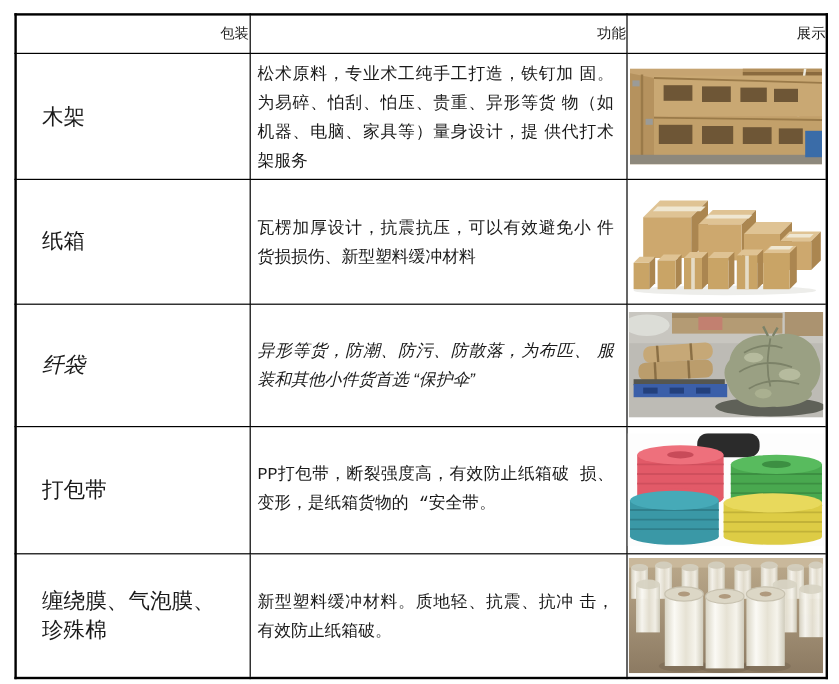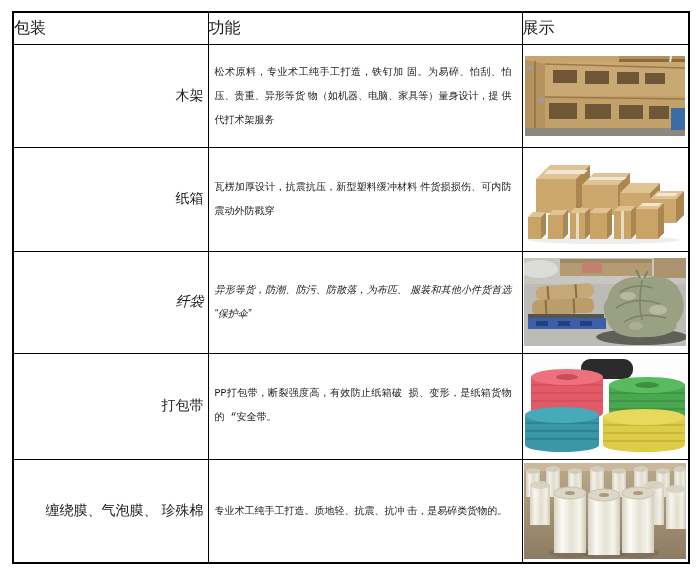--- a/index.html
+++ b/index.html
@@ -13,33 +13,33 @@
   table.pkg-table {
     border-collapse: collapse;
     table-layout: fixed;
     margin: 11px 0 0 12px;
     width: 676px;
     border: 2px solid #000;
   }
   .pkg-table th, .pkg-table td { border: 1px solid #000; padding: 0; }
   .pkg-table th {
     font-weight: normal;
-    font-size: 16px;
+    font-size: 12px;
     height: 32px;
+    text-align: right;
+    vertical-align: middle;
+  }
+  td.c-name {
     text-align: left;
     vertical-align: middle;
-  }
-  td.c-name {
-    text-align: right;
-    vertical-align: middle;
+    font-size: 18px;
+    padding: 0 21px;
+  }
+  td.c-func {
     font-size: 14px;
-    padding: 0 4px;
-  }
-  td.c-func {
-    font-size: 10px;
     line-height: 24px;
     text-align: justify;
     vertical-align: middle;
     padding: 4px 10px 4px 6px;
   }
   td.c-img { vertical-align: middle; text-align: center; padding: 0; }
   tr.hr1 { height: 103px; }
   tr.hr2 { height: 104px; }
   tr.hr3 { height: 102px; font-style: italic; }
   tr.hr4 { height: 106px; font-family: Liberation Mono, monospace; }
@@ -97,21 +97,21 @@
             <rect x="13" y="42" width="6" height="5" fill="#9b9b97"></rect>
             <rect x="0" y="72" width="160" height="8" fill="#8d887c"></rect>
             <rect x="146" y="52" width="14" height="22" fill="#3a6ca8"></rect>
           </svg>
         </span>
       </td>
     </tr>
 
     <tr class="hr2">
       <td class="c-name">纸箱</td>
-      <td class="c-func">瓦楞加厚设计，抗震抗压，新型塑料缓冲材料 件货损损伤、可内防震动外防戳穿</td>
+      <td class="c-func">瓦楞加厚设计，抗震抗压，可以有效避免小 件货损损伤、新型塑料缓冲材料</td>
       <td class="c-img">
         <span class="ph">
           <svg width="162" height="92" viewBox="0 0 162 92" preserveAspectRatio="none">
             <rect width="162" height="92" fill="#ffffff"></rect>
             <ellipse cx="80" cy="87" rx="76" ry="4" fill="#ededea"></ellipse>
             <g>
               <polygon points="12,26 26,12 66,12 52,26" fill="#dfc394"></polygon>
               <polygon points="52,26 66,12 66,46 52,60" fill="#ab8650"></polygon>
               <rect x="12" y="26" width="40" height="34" fill="#cda86e"></rect>
               <polygon points="20,21 60,21 64,17 24,17" fill="#efe7d2"></polygon>
@@ -243,21 +243,21 @@
               <line x1="80" y1="82" x2="162" y2="82" stroke="#c2b238" stroke-width="1.5"></line>
               <ellipse cx="121" cy="58" rx="41" ry="8" fill="#e8d95c"></ellipse>
             </g>
           </svg>
         </span>
       </td>
     </tr>
 
     <tr class="hr5">
       <td class="c-name">缠绕膜、气泡膜、 珍殊棉</td>
-      <td class="c-func">专业术工纯手工打造。质地轻、抗震、抗冲 击，是易碎类货物的。</td>
+      <td class="c-func">新型塑料缓冲材料。质地轻、抗震、抗冲 击，有效防止纸箱破。</td>
       <td class="c-img">
         <span class="ph">
           <svg width="162" height="96" viewBox="0 0 162 96" preserveAspectRatio="none">
             <defs>
               <linearGradient id="floorg" x1="0" y1="0" x2="0" y2="1">
                 <stop offset="0" stop-color="#bcaa8c"></stop>
                   <stop offset="1" stop-color="#8c7a62"></stop>
               </linearGradient>
               <linearGradient id="rollg" x1="0" y1="0" x2="1" y2="0">
                 <stop offset="0" stop-color="#d8d4c4"></stop>

